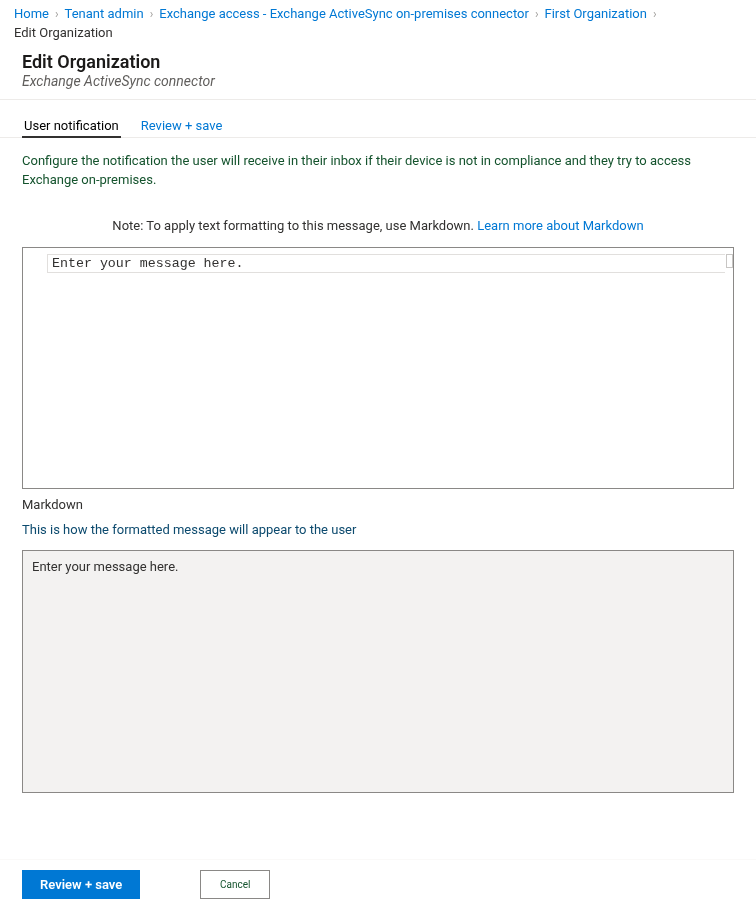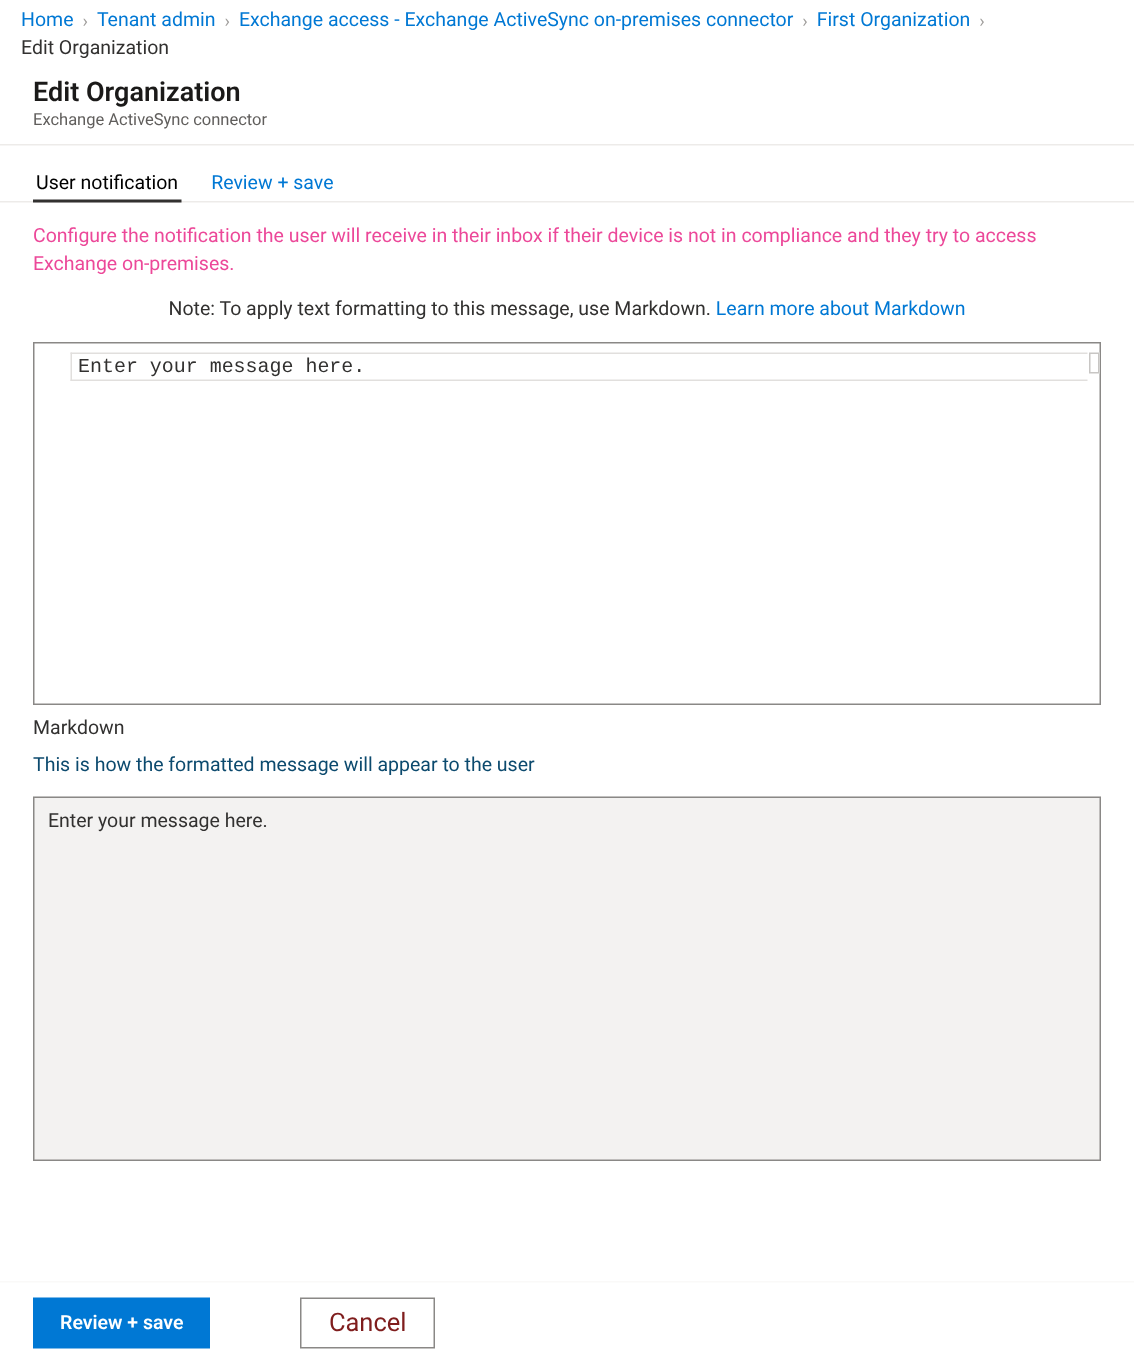--- a/index.html
+++ b/index.html
@@ -41,22 +41,23 @@
       padding: 6px 14px 10px 22px;
       border-bottom: 1px solid #edebe9;
     }
     .header h1 {
       font-size: 18px;
       font-weight: 600;
       color: #1b1a19;
       margin-bottom: 1px;
     }
     .header .subtitle {
-      font-size: 11px;
+      font-size: 14px;
       color: #605e5c;
+      font-style: italic;
     }
     .tabs {
       display: flex;
       padding: 18px 22px 0 22px;
       gap: 18px;
       border-bottom: 1px solid #edebe9;
     }
     .tab {
       padding: 0 2px 3px 2px;
       font-size: 13px;
@@ -71,23 +72,23 @@
       color: #000;
     }
     .tab.inactive {
       color: #0078d4;
     }
     .content {
       padding: 14px 22px 0 22px;
     }
     .description {
       font-size: 13px;
-      color: #ec4899;
+      color: #14532d;
       line-height: 1.45;
-      margin-bottom: 12px;
+      margin-bottom: 28px;
     }
     .note {
       font-size: 13px;
       color: #323130;
       margin-bottom: 14px;
       text-align: center;
     }
     .note a {
       color: #0078d4;
       text-decoration: none;
@@ -158,24 +159,24 @@
       border: none;
       padding: 7px 18px;
       font-size: 13px;
       font-family: inherit;
       cursor: pointer;
       min-width: 115px;
       font-weight: 600;
     }
     .btn-secondary {
       background: #ffffff;
-      color: #7f1d1d;
+      color: #14532d;
       border: 1px solid #8a8886;
       padding: 6px 18px;
-      font-size: 17px;
+      font-size: 10px;
       font-family: inherit;
       cursor: pointer;
       min-width: 70px;
     }
   </style>
 </head>
 <body>
 
 <nav class="breadcrumb">
   <a>Home</a>

